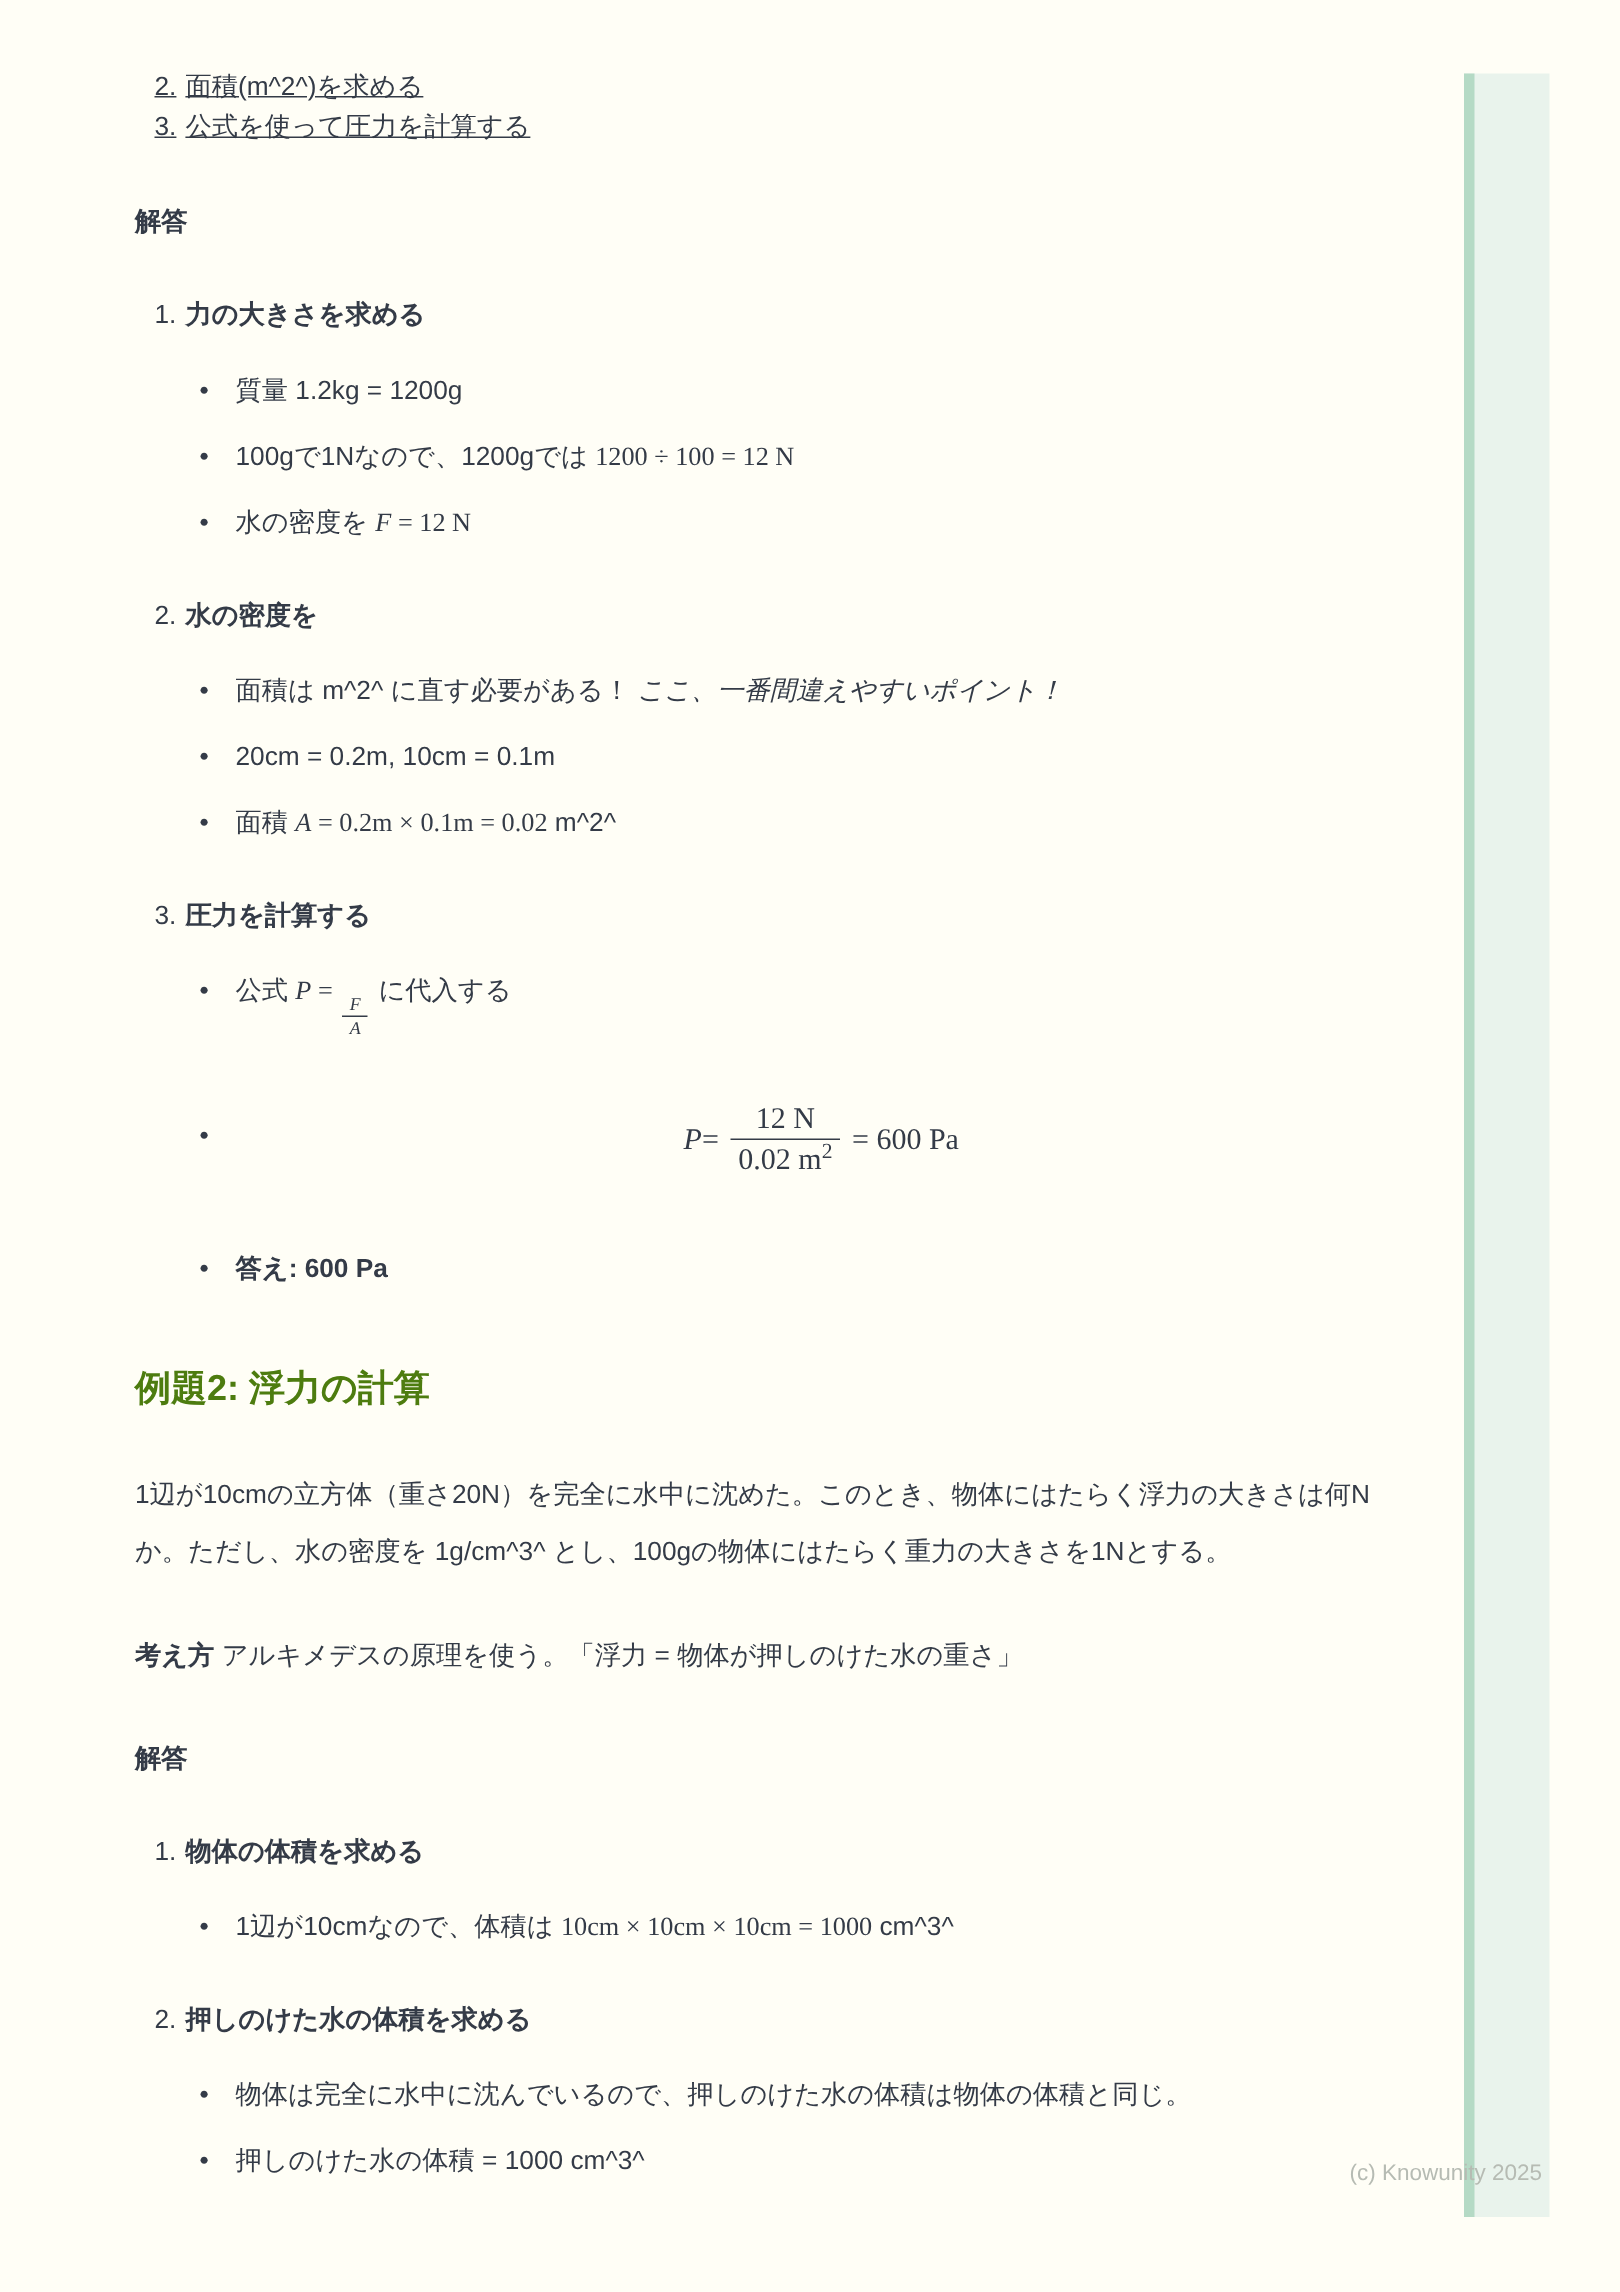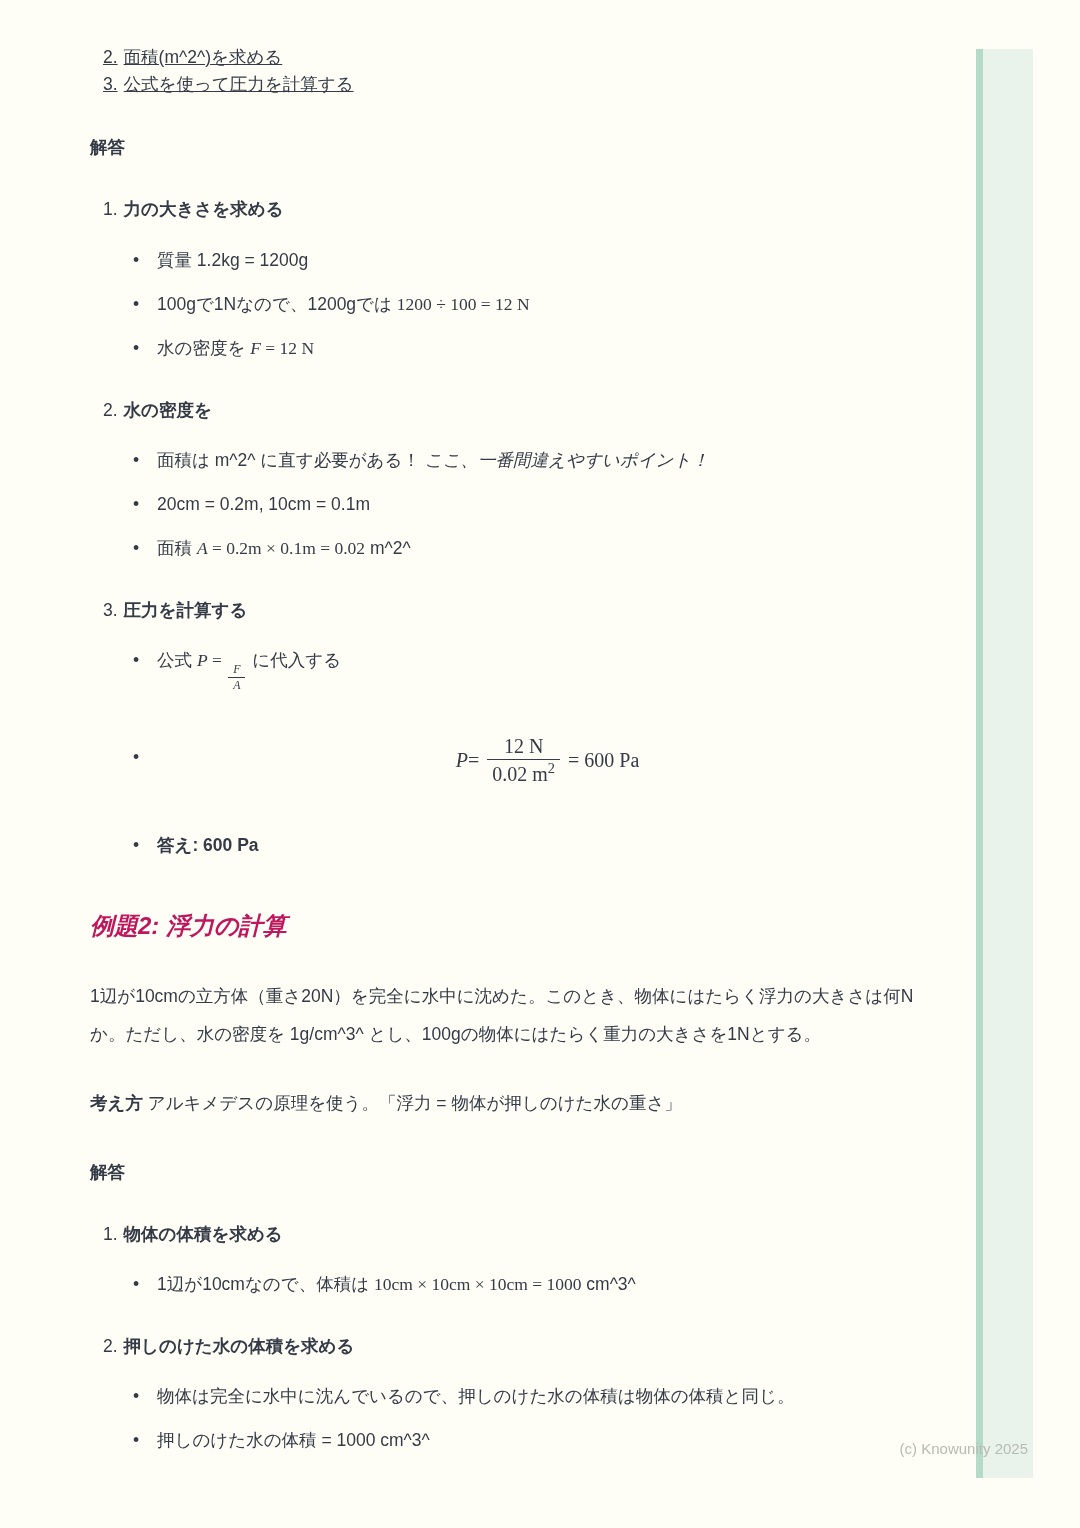--- a/index.html
+++ b/index.html
@@ -95,21 +95,21 @@
                 <span class="fr-den"><span class="sg-m">0.02 m</span><span class="sg-msup">2</span></span>
               </span>
               <span class="sg-m"> = 600 Pa</span>
             </span>
           </li>
           <li><span class="sg-b">答え</span><span class="sg-b">: 600 Pa</span></li>
         </ul>
       </li>
     </ol>
 
-  <h2 class="heading" style="color: #be185d; font-style: italic;">例題2: 浮力の計算</h2>
+  <h2 class="heading" style="color: #4d7c0f;">例題2: 浮力の計算</h2>
 
   <p class="problem">1辺が10cmの立方体（重さ20N）を完全に水中に沈めた。このとき、物体にはたらく浮力の大きさは何Nか。ただし、水の密度を 1g/cm^3^ とし、100gの物体にはたらく重力の大きさを1Nとする。</p>
 
   <p class="approach"><b>考え方</b><span> アルキメデスの原理を使う。「浮力 = 物体が押しのけた水の重さ」</span></p>
 
   <p class="label">解答</p>
 
   <ol class="nlist" id="steps2">
       <li>
         <div class="step-head"><span class="num">1.</span><span class="step-title">物体の体積を求める</span></div>

